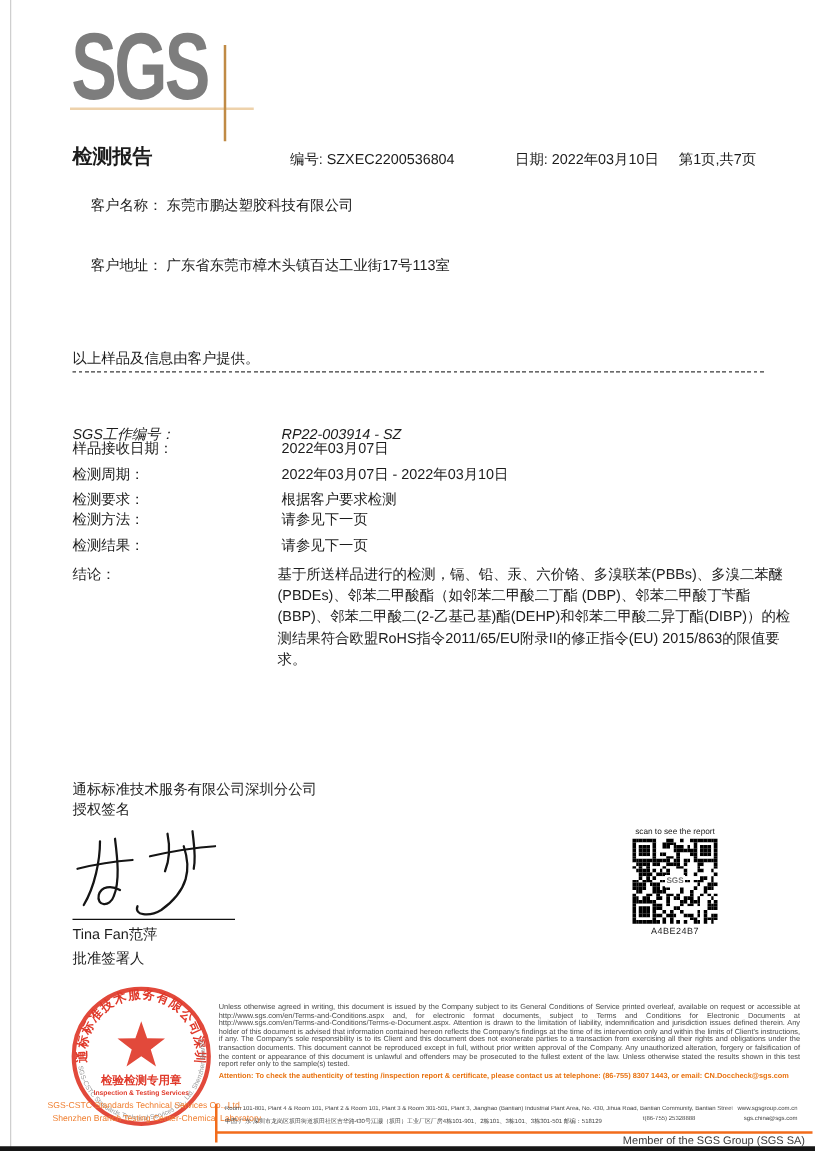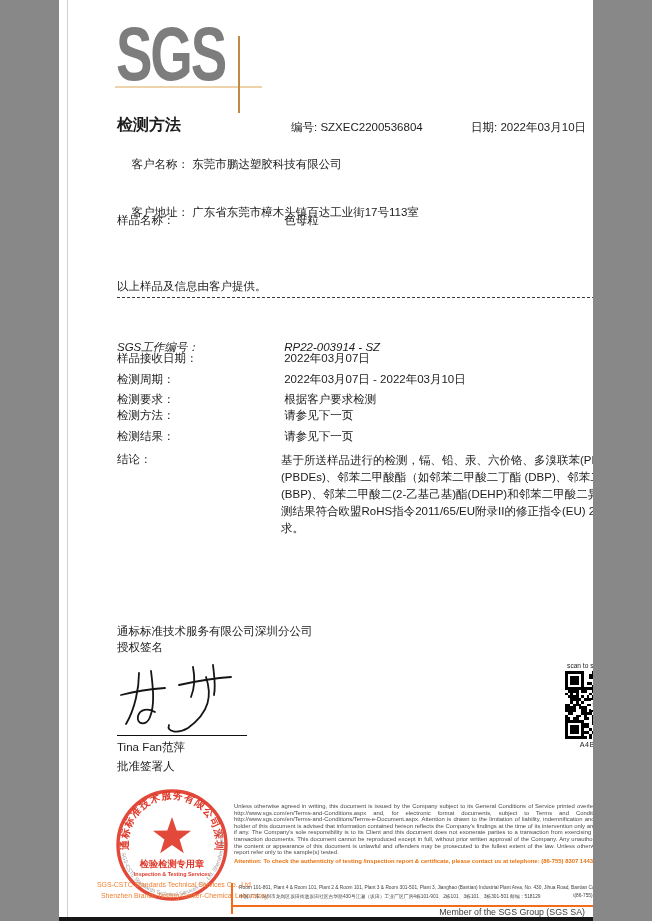--- a/index.html
+++ b/index.html
@@ -1,16 +1,16 @@
 <!DOCTYPE html>
 <html><head>
 <meta charset="utf-8">
 <style>
   html,body{margin:0;padding:0;background:#888;}
-  .doc{position:relative;width:534px;height:921px;background:#fff;overflow:hidden;
+  .doc{position:relative;width:652px;height:921px;background:#fff;overflow:hidden;
        font-family:"Liberation Sans","DejaVu Sans",sans-serif;color:#1c1c1c;margin:0 auto;}
   .abs{position:absolute;}
   
   .edge-left{left:8px;top:0;width:1px;height:921px;background:#cfcfcf;}
   .edge-bottom{left:0;top:917px;width:652px;height:4px;background:#161616;}
   
   .logo{left:57px;top:20px;font-size:76px;font-weight:bold;color:#7d7d7d;
         transform:scaleX(0.72);transform-origin:left top;line-height:68px;letter-spacing:-3px;}
   .logo-hline{left:56px;top:86px;width:147px;height:2px;background:#eed2ab;}
   .logo-vline{left:179px;top:36px;width:2px;height:77px;background:#c08a45;}
@@ -64,38 +64,34 @@
 
 <div class="doc">
 
   <div class="abs edge-left"></div>
   <div class="abs edge-bottom"></div>
 
   <div class="abs logo">SGS</div>
   <div class="abs logo-hline"></div>
   <div class="abs logo-vline"></div>
 
-  <div class="abs title">检测方法</div>
+  <div class="abs title">检测报告</div>
   <div class="abs hmeta" style="left:232px;">编号: SZXEC2200536804</div>
   <div class="abs hmeta" style="left:412px;">日期: 2022年03月10日</div>
   <div class="abs hmeta" style="left:543px;">第1页,共7页</div>
 
   <div class="row w1" style="top:157px;">
     <span class="lbl">客户名称：</span>
     <span class="val">东莞市鹏达塑胶科技有限公司</span>
   </div>
   <div class="row w1" style="top:181px;margin-top:24px;">
     <span class="lbl">客户地址：</span>
     <span class="val">广东省东莞市樟木头镇百达工业街17号113室</span>
   </div>
 
-  <div class="row w2" style="top:213px;">
-    <span class="lbl">样品名称：</span>
-    <span class="val">色母粒</span>
-  </div>
   <div class="row" style="top:279px;">以上样品及信息由客户提供。</div>
 
   <div class="abs dash"></div>
 
   <div class="row w2" style="top:340px;font-style:italic;">
     <span class="lbl">SGS工作编号：</span>
     <span class="val">RP22-003914 - SZ</span>
   </div>
   <div class="row w2" style="top:351px;">
     <span class="lbl">样品接收日期：</span>

